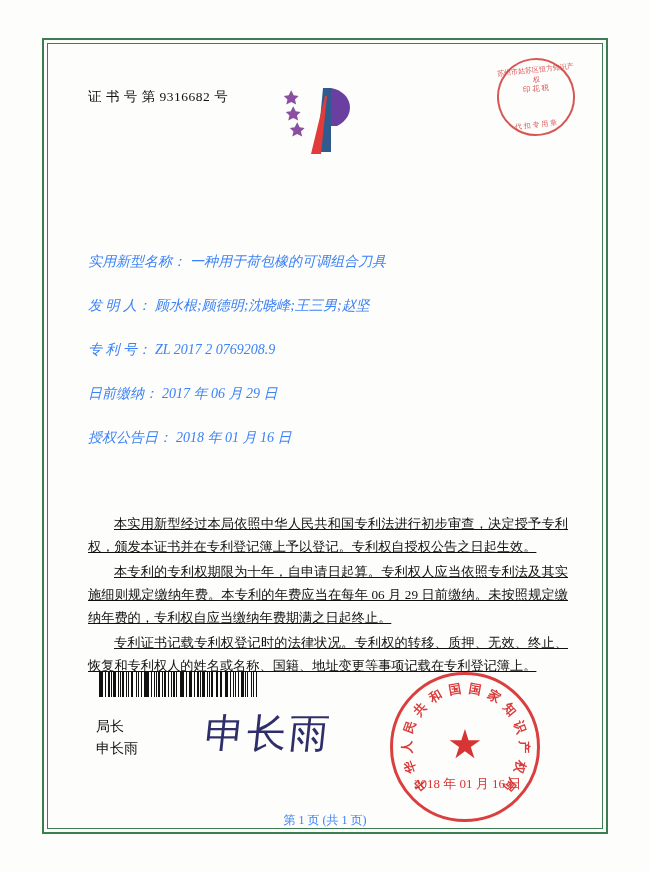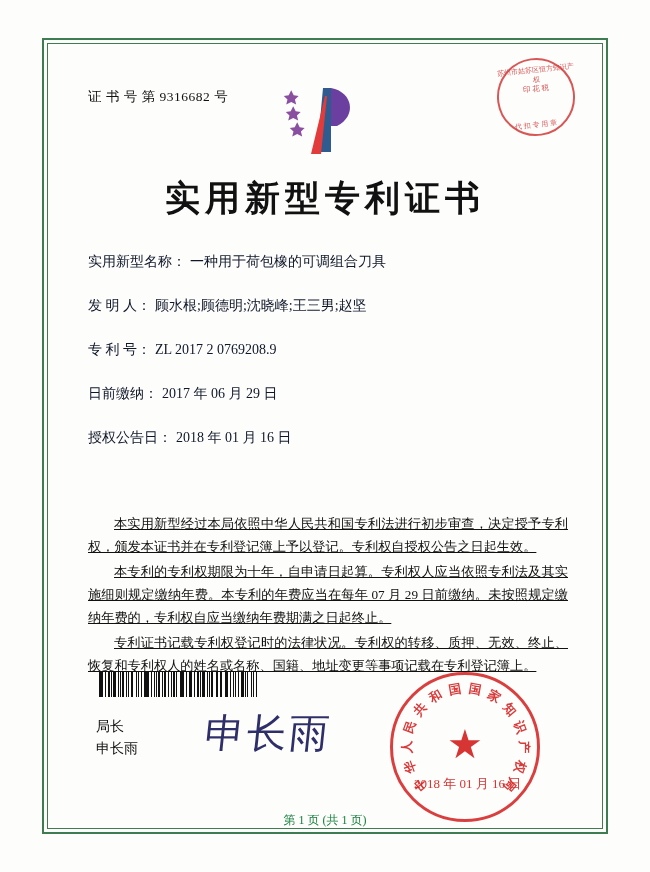--- a/index.html
+++ b/index.html
@@ -124,22 +124,23 @@
   .fields {
     position: absolute;
     left: 88px;
     top: 252px;
     right: 80px;
   }
   .field-row {
     font-size: 14px;
     line-height: 20px;
     margin-bottom: 24px;
-    color: #0f172a;
+    color: #3b82f6;
     white-space: nowrap;
+    font-style: italic;
   }
   .field-label {
     display: inline-block;
     letter-spacing: 0px;
   }
   .field-value {
     display: inline-block;
     margin-left: 4px;
   }
 
@@ -246,21 +247,21 @@
     color: #d62a2a;
     opacity: .95;
   }
 
   .footer {
     position: absolute;
     left: 0; right: 0;
     top: 812px;
     text-align: center;
     font-size: 12px;
-    color: #15803d;
+    color: #3b82f6;
   }
 </style>
 </head>
 <body>
 
 <div class="page">
 
   <div class="border-outer"></div>
   <div class="border-inner"></div>
 
@@ -279,21 +280,20 @@
     </svg>
   </div>
 
   <div class="stamp-top">
     <div class="ring"></div>
     <div class="arc">苏州市姑苏区恒方知识产权</div>
     <div class="inner-text">印 花 税</div>
     <div class="arc-bottom">代 扣 专 用 章</div>
   </div>
 
-  <div class="title">实用新型专利证书</div>
 
   <div class="fields">
     <div class="field-row">
       <span class="field-label">实用新型名称：</span><span class="field-value">一种用于荷包橡的可调组合刀具</span>
     </div>
     <div class="field-row">
       <span class="field-label">发  明  人：</span><span class="field-value">顾水根;顾德明;沈晓峰;王三男;赵坚</span>
     </div>
     <div class="field-row">
       <span class="field-label">专  利  号：</span><span class="field-value">ZL 2017 2 0769208.9</span>
@@ -301,21 +301,21 @@
     <div class="field-row">
       <span class="field-label">日前缴纳：</span><span class="field-value">2017 年 06 月 29 日</span>
     </div>
     <div class="field-row">
       <span class="field-label">授权公告日：</span><span class="field-value">2018 年 01 月 16 日</span>
     </div>
   </div>
 
   <div class="paragraphs">
     <p>本实用新型经过本局依照中华人民共和国专利法进行初步审查，决定授予专利权，颁发本证书并在专利登记簿上予以登记。专利权自授权公告之日起生效。</p>
-    <p>本专利的专利权期限为十年，自申请日起算。专利权人应当依照专利法及其实施细则规定缴纳年费。本专利的年费应当在每年 07 月 29 日前缴纳。未按照规定缴纳年费的，专利权自应当缴纳年费期满之日起终止。</p>
+    <p>本专利的专利权期限为十年，自申请日起算。专利权人应当依照专利法及其实施细则规定缴纳年费。本专利的年费应当在每年 06 月 29 日前缴纳。未按照规定缴纳年费的，专利权自应当缴纳年费期满之日起终止。</p>
     <p>专利证书记载专利权登记时的法律状况。专利权的转移、质押、无效、终止、恢复和专利权人的姓名或名称、国籍、地址变更等事项记载在专利登记簿上。</p>
   </div>
 
   <div class="barcode">
       <i style="width:3px;"></i>
       <i style="width:1px;background:transparent;"></i>
       <i style="width:1px;"></i>
       <i style="width:2px;background:transparent;"></i>
       <i style="width:1px;"></i>
       <i style="width:3px;background:transparent;"></i>

